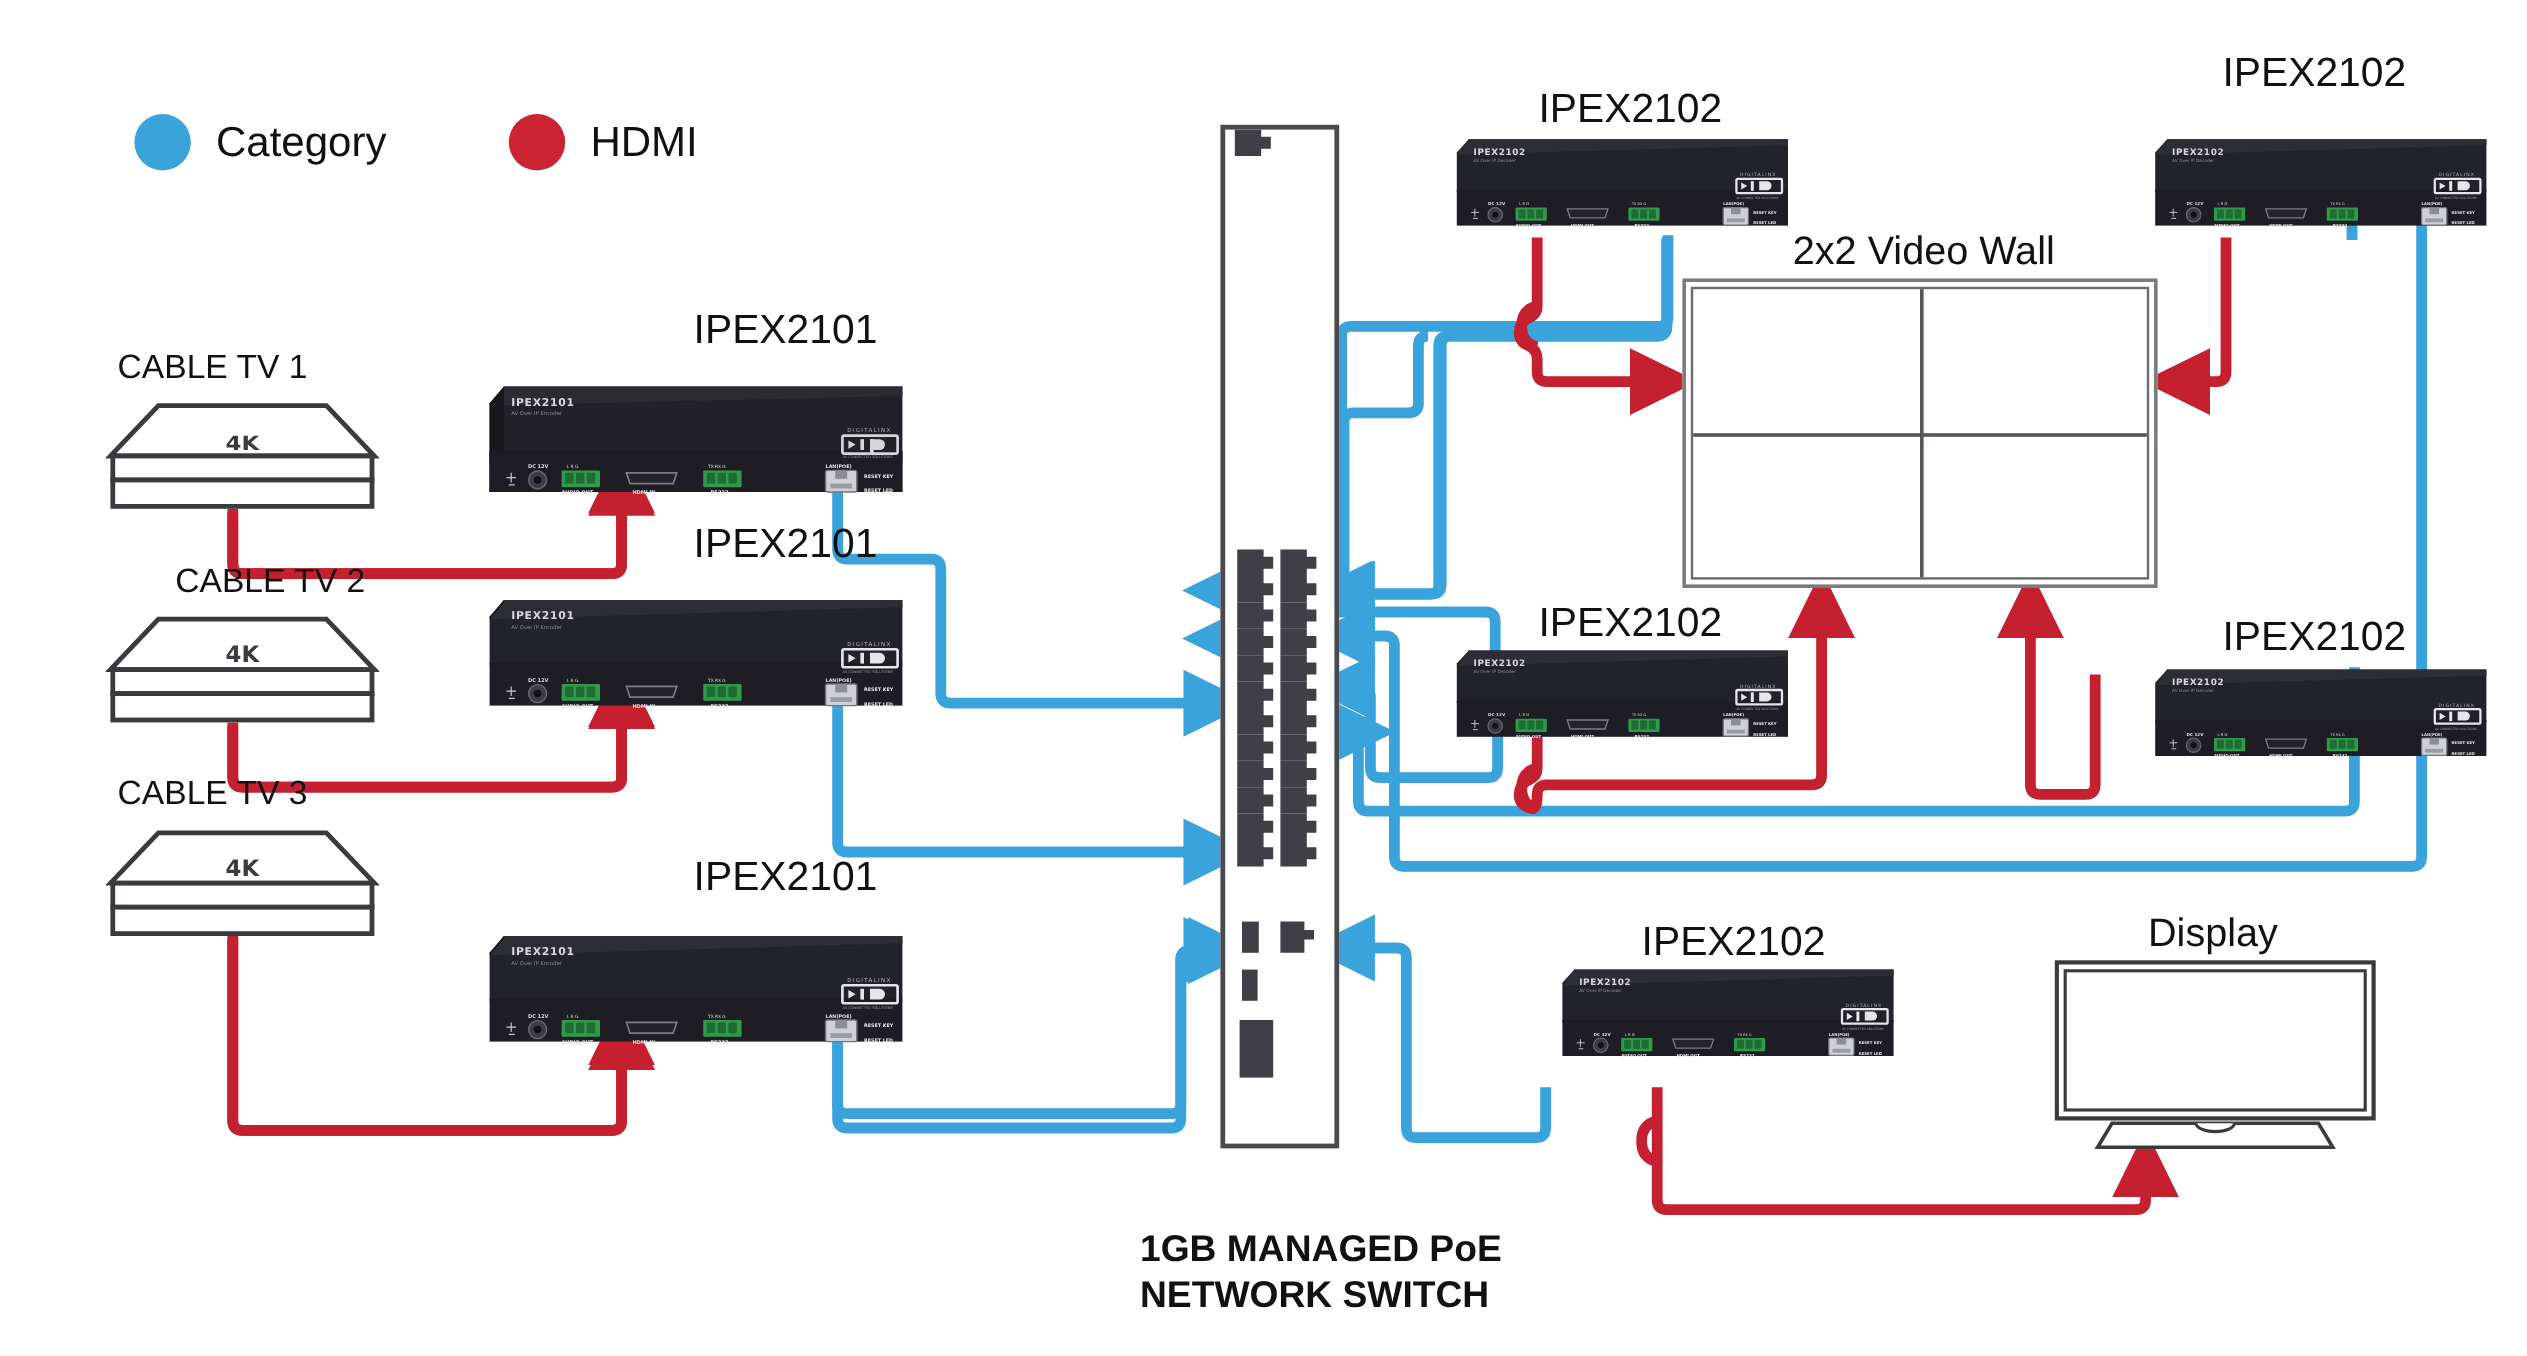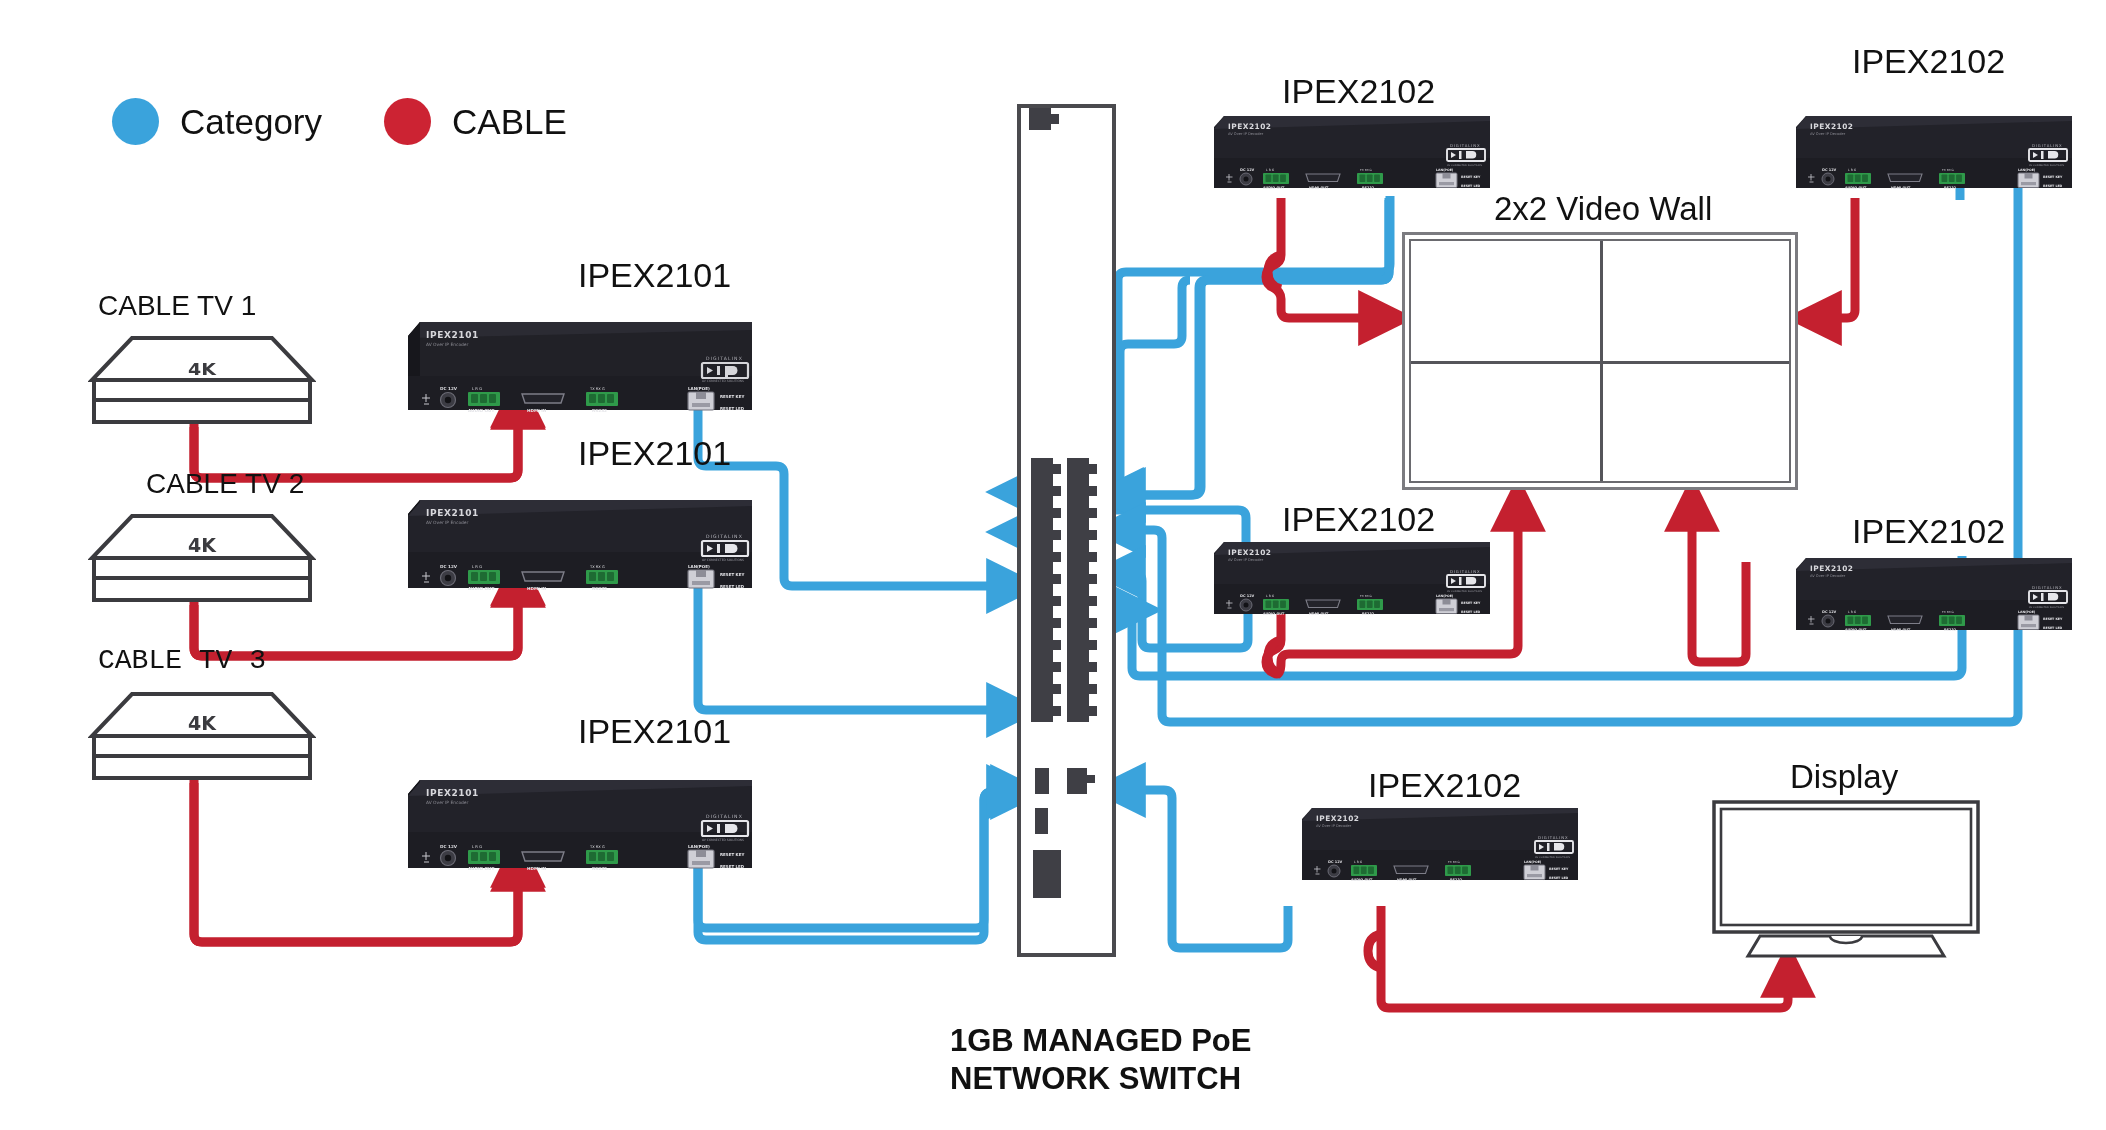--- a/index.html
+++ b/index.html
@@ -7,21 +7,21 @@
   body{font-family:"Liberation Sans","DejaVu Sans",sans-serif;}
   #stage{position:relative;width:2106px;height:1130px;background:#ffffff;overflow:hidden;}
 
   .lbl{position:absolute;color:#111111;white-space:nowrap;font-weight:400;}
   .lbl-dev{font-size:34px;}
   .lbl-src{font-size:28px;}
   .lbl-sw{font-size:31px;line-height:1.22;text-align:center;}
   .lbl-vw{font-size:33px;text-align:center;}
 
   
-  #legend{position:absolute;left:112px;top:98px;height:58px;display:flex;align-items:flex-start;}
+  #legend{position:absolute;left:112px;top:84px;height:58px;display:flex;align-items:flex-end;gap:40px;}
   .lg-item{display:flex;align-items:center;margin-right:62px;}
   .lg-dot{width:47px;height:47px;border-radius:50%;}
   .lg-txt{font-size:35px;color:#111;margin-left:21px;}
 
   
   .srcbox{position:absolute;width:228px;height:92px;}
 
   
   .dev{position:absolute;}
   .dev svg{display:block;}
@@ -48,21 +48,21 @@
 
 <div id="stage">
 
   <div id="legend">
     <div class="lg-item">
       <span class="lg-dot" style="background:#3aa3dc"></span>
       <span class="lg-txt">Category</span>
     </div>
     <div class="lg-item">
       <span class="lg-dot" style="background:#cc2333"></span>
-      <span class="lg-txt">CABLE</span>
+      <span class="lg-txt">HDMI</span>
     </div>
   </div>
 
   <svg id="cables" viewBox="0 0 2106 1130">
     <defs>
       <marker id="ahB" markerWidth="7" markerHeight="7" refX="2.2" refY="3.5" orient="auto" markerUnits="strokeWidth">
         <path d="M0,0.4 L6.3,3.5 L0,6.6 Z" fill="#3aa3dc"></path>
       </marker>
       <marker id="ahR" markerWidth="7" markerHeight="7" refX="2.2" refY="3.5" orient="auto" markerUnits="strokeWidth">
         <path d="M0,0.4 L6.3,3.5 L0,6.6 Z" fill="#c4202f"></path>
@@ -179,21 +179,21 @@
   <div class="lbl lbl-src" style="left:98px;top:468px;margin-left:48px;">CABLE TV 2</div>
   <div class="srcbox" style="left:88px;top:512px;">
     <svg width="228" height="92" viewBox="0 0 228 92">
       <polygon points="44,4 184,4 224,46 4,46" fill="#ffffff" stroke="#3b3b3f" stroke-width="4"></polygon>
       <rect x="6" y="46" width="216" height="20" fill="#ffffff" stroke="#3b3b3f" stroke-width="4"></rect>
       <rect x="6" y="66" width="216" height="22" fill="#ffffff" stroke="#3b3b3f" stroke-width="4"></rect>
       <text x="114" y="40" font-family="DejaVu Sans, sans-serif" font-size="19" font-weight="700" fill="#3b3b3f" text-anchor="middle">4K</text>
     </svg>
   </div>
 
-  <div class="lbl lbl-src" style="left:98px;top:645px;font-family:Liberation Mono, monospace;">CABLE TV 3</div>
+  <div class="lbl lbl-src" style="left:98px;top:645px;">CABLE TV 3</div>
   <div class="srcbox" style="left:88px;top:690px;">
     <svg width="228" height="92" viewBox="0 0 228 92">
       <polygon points="44,4 184,4 224,46 4,46" fill="#ffffff" stroke="#3b3b3f" stroke-width="4"></polygon>
       <rect x="6" y="46" width="216" height="20" fill="#ffffff" stroke="#3b3b3f" stroke-width="4"></rect>
       <rect x="6" y="66" width="216" height="22" fill="#ffffff" stroke="#3b3b3f" stroke-width="4"></rect>
       <text x="114" y="40" font-family="DejaVu Sans, sans-serif" font-size="19" font-weight="700" fill="#3b3b3f" text-anchor="middle">4K</text>
     </svg>
   </div>
 
   <div class="lbl lbl-dev" style="left:578px;top:256px;">IPEX2101</div>

